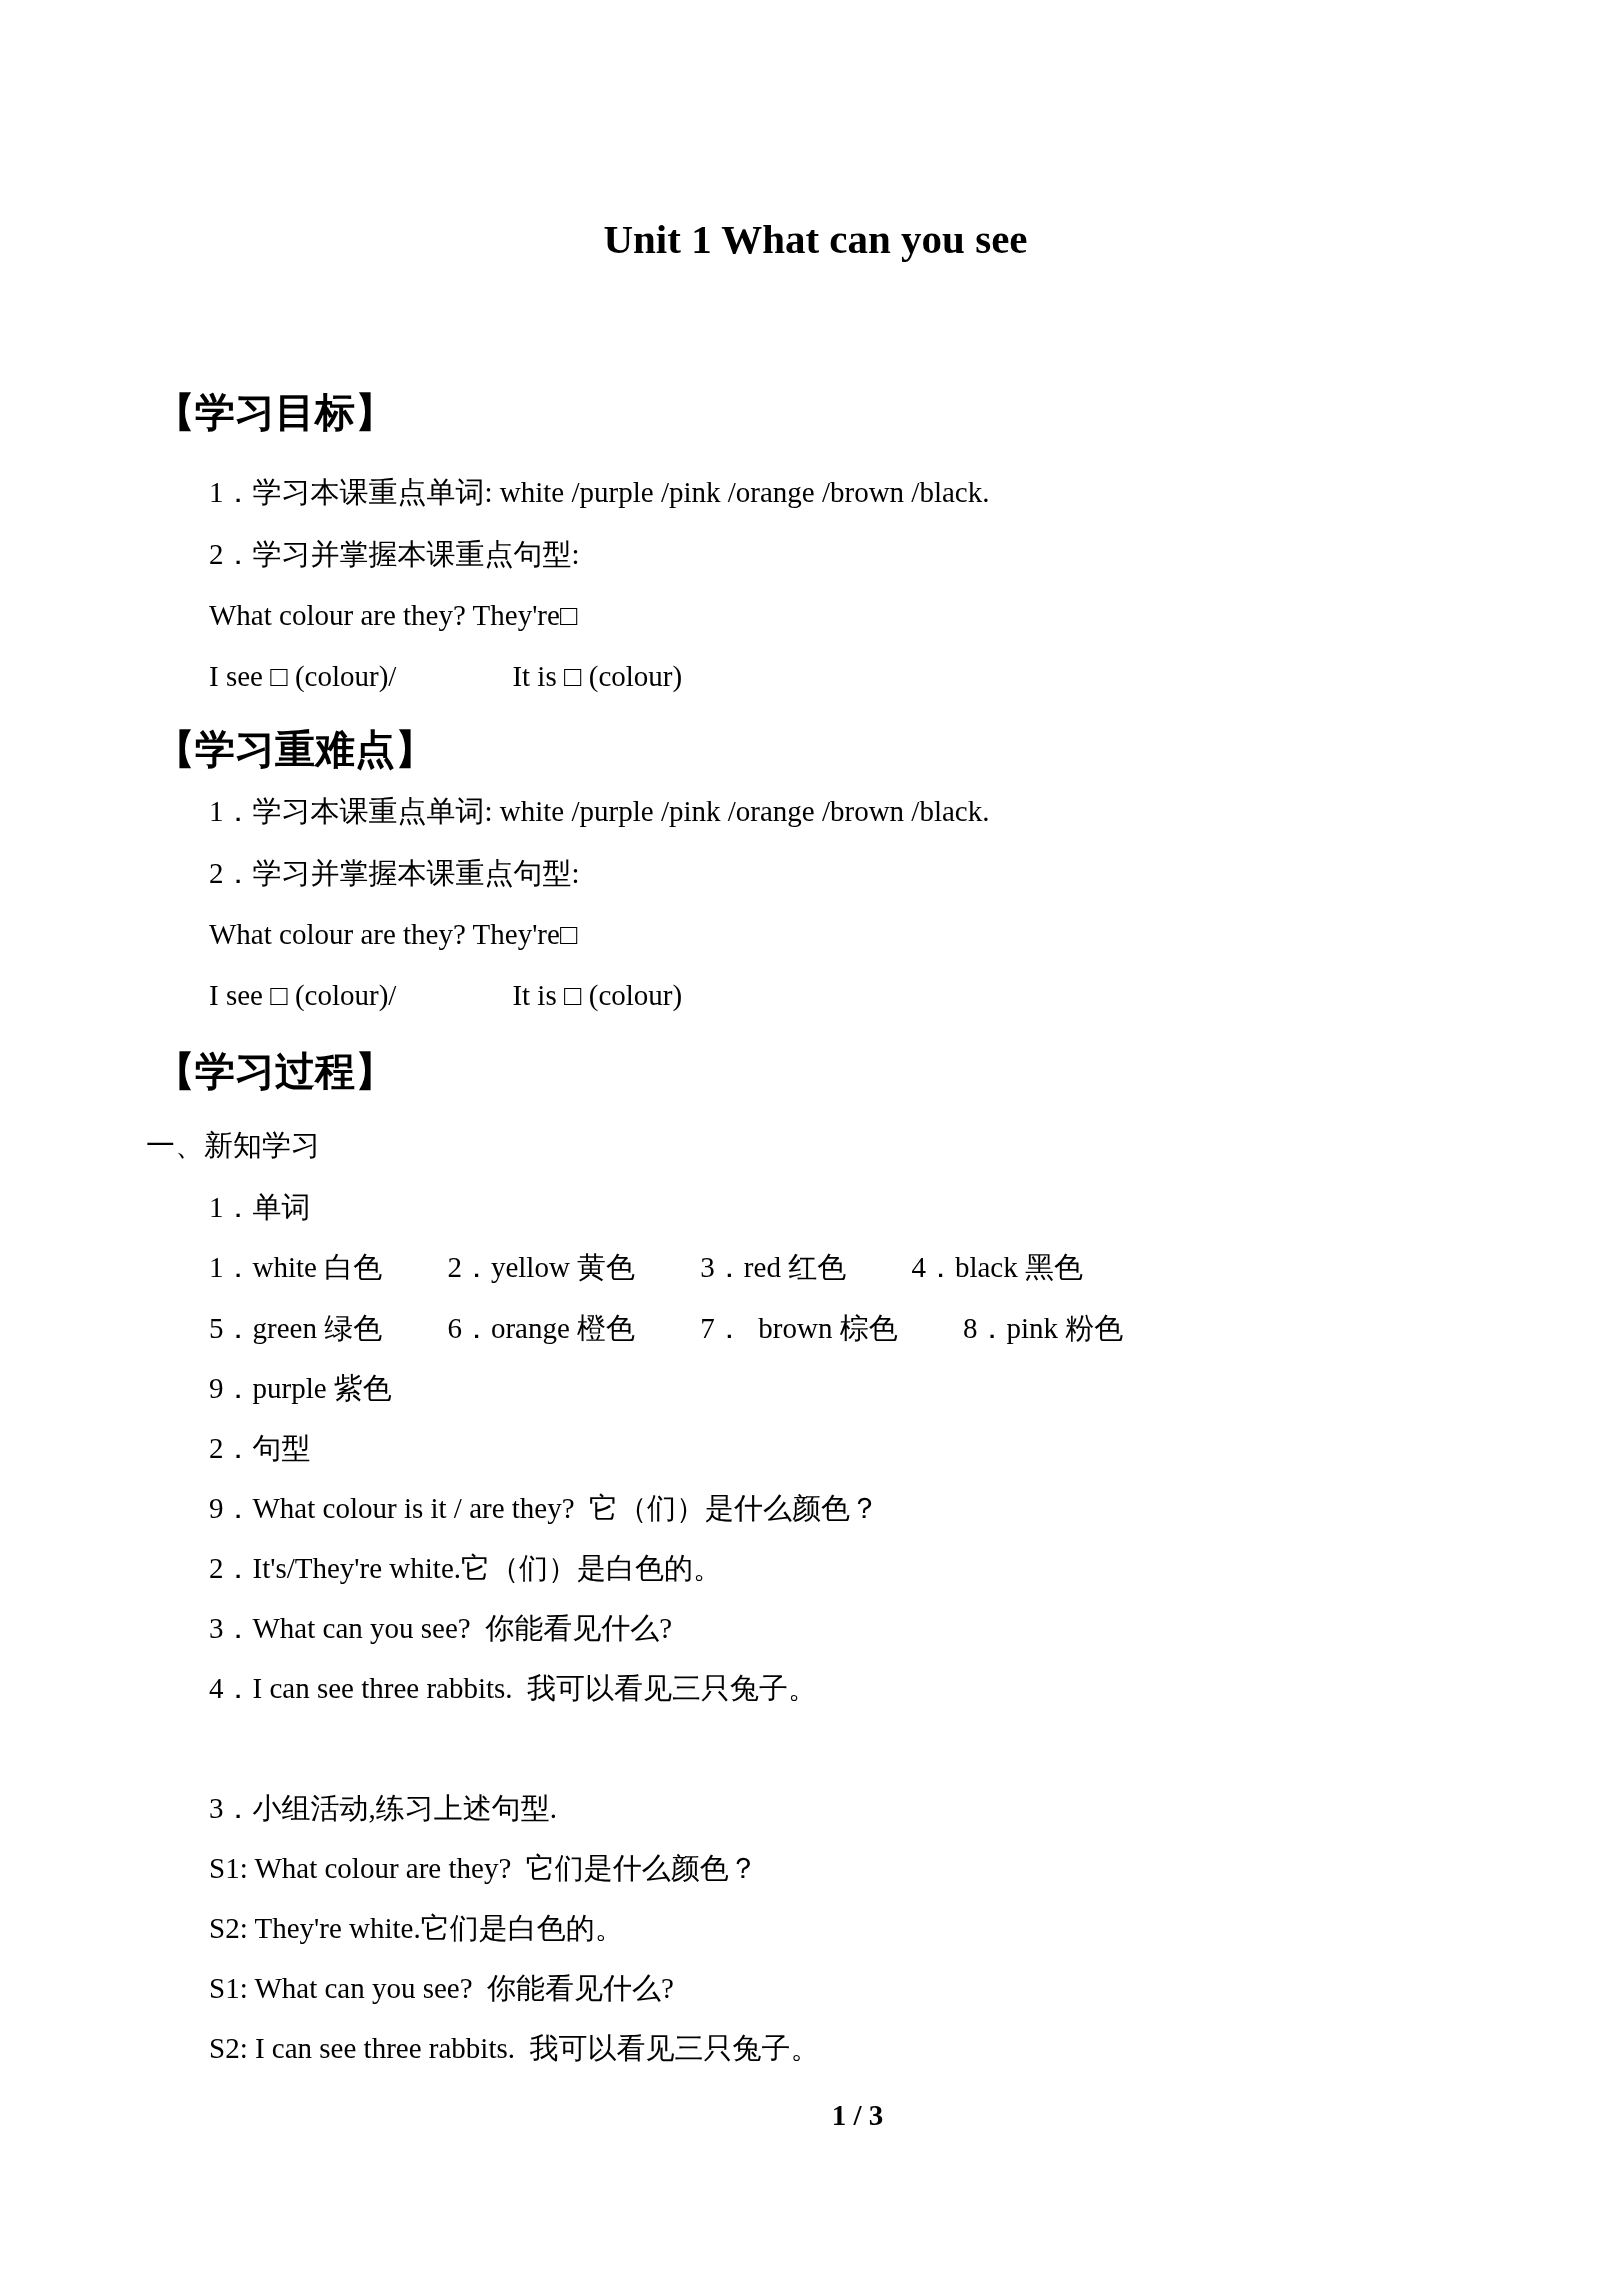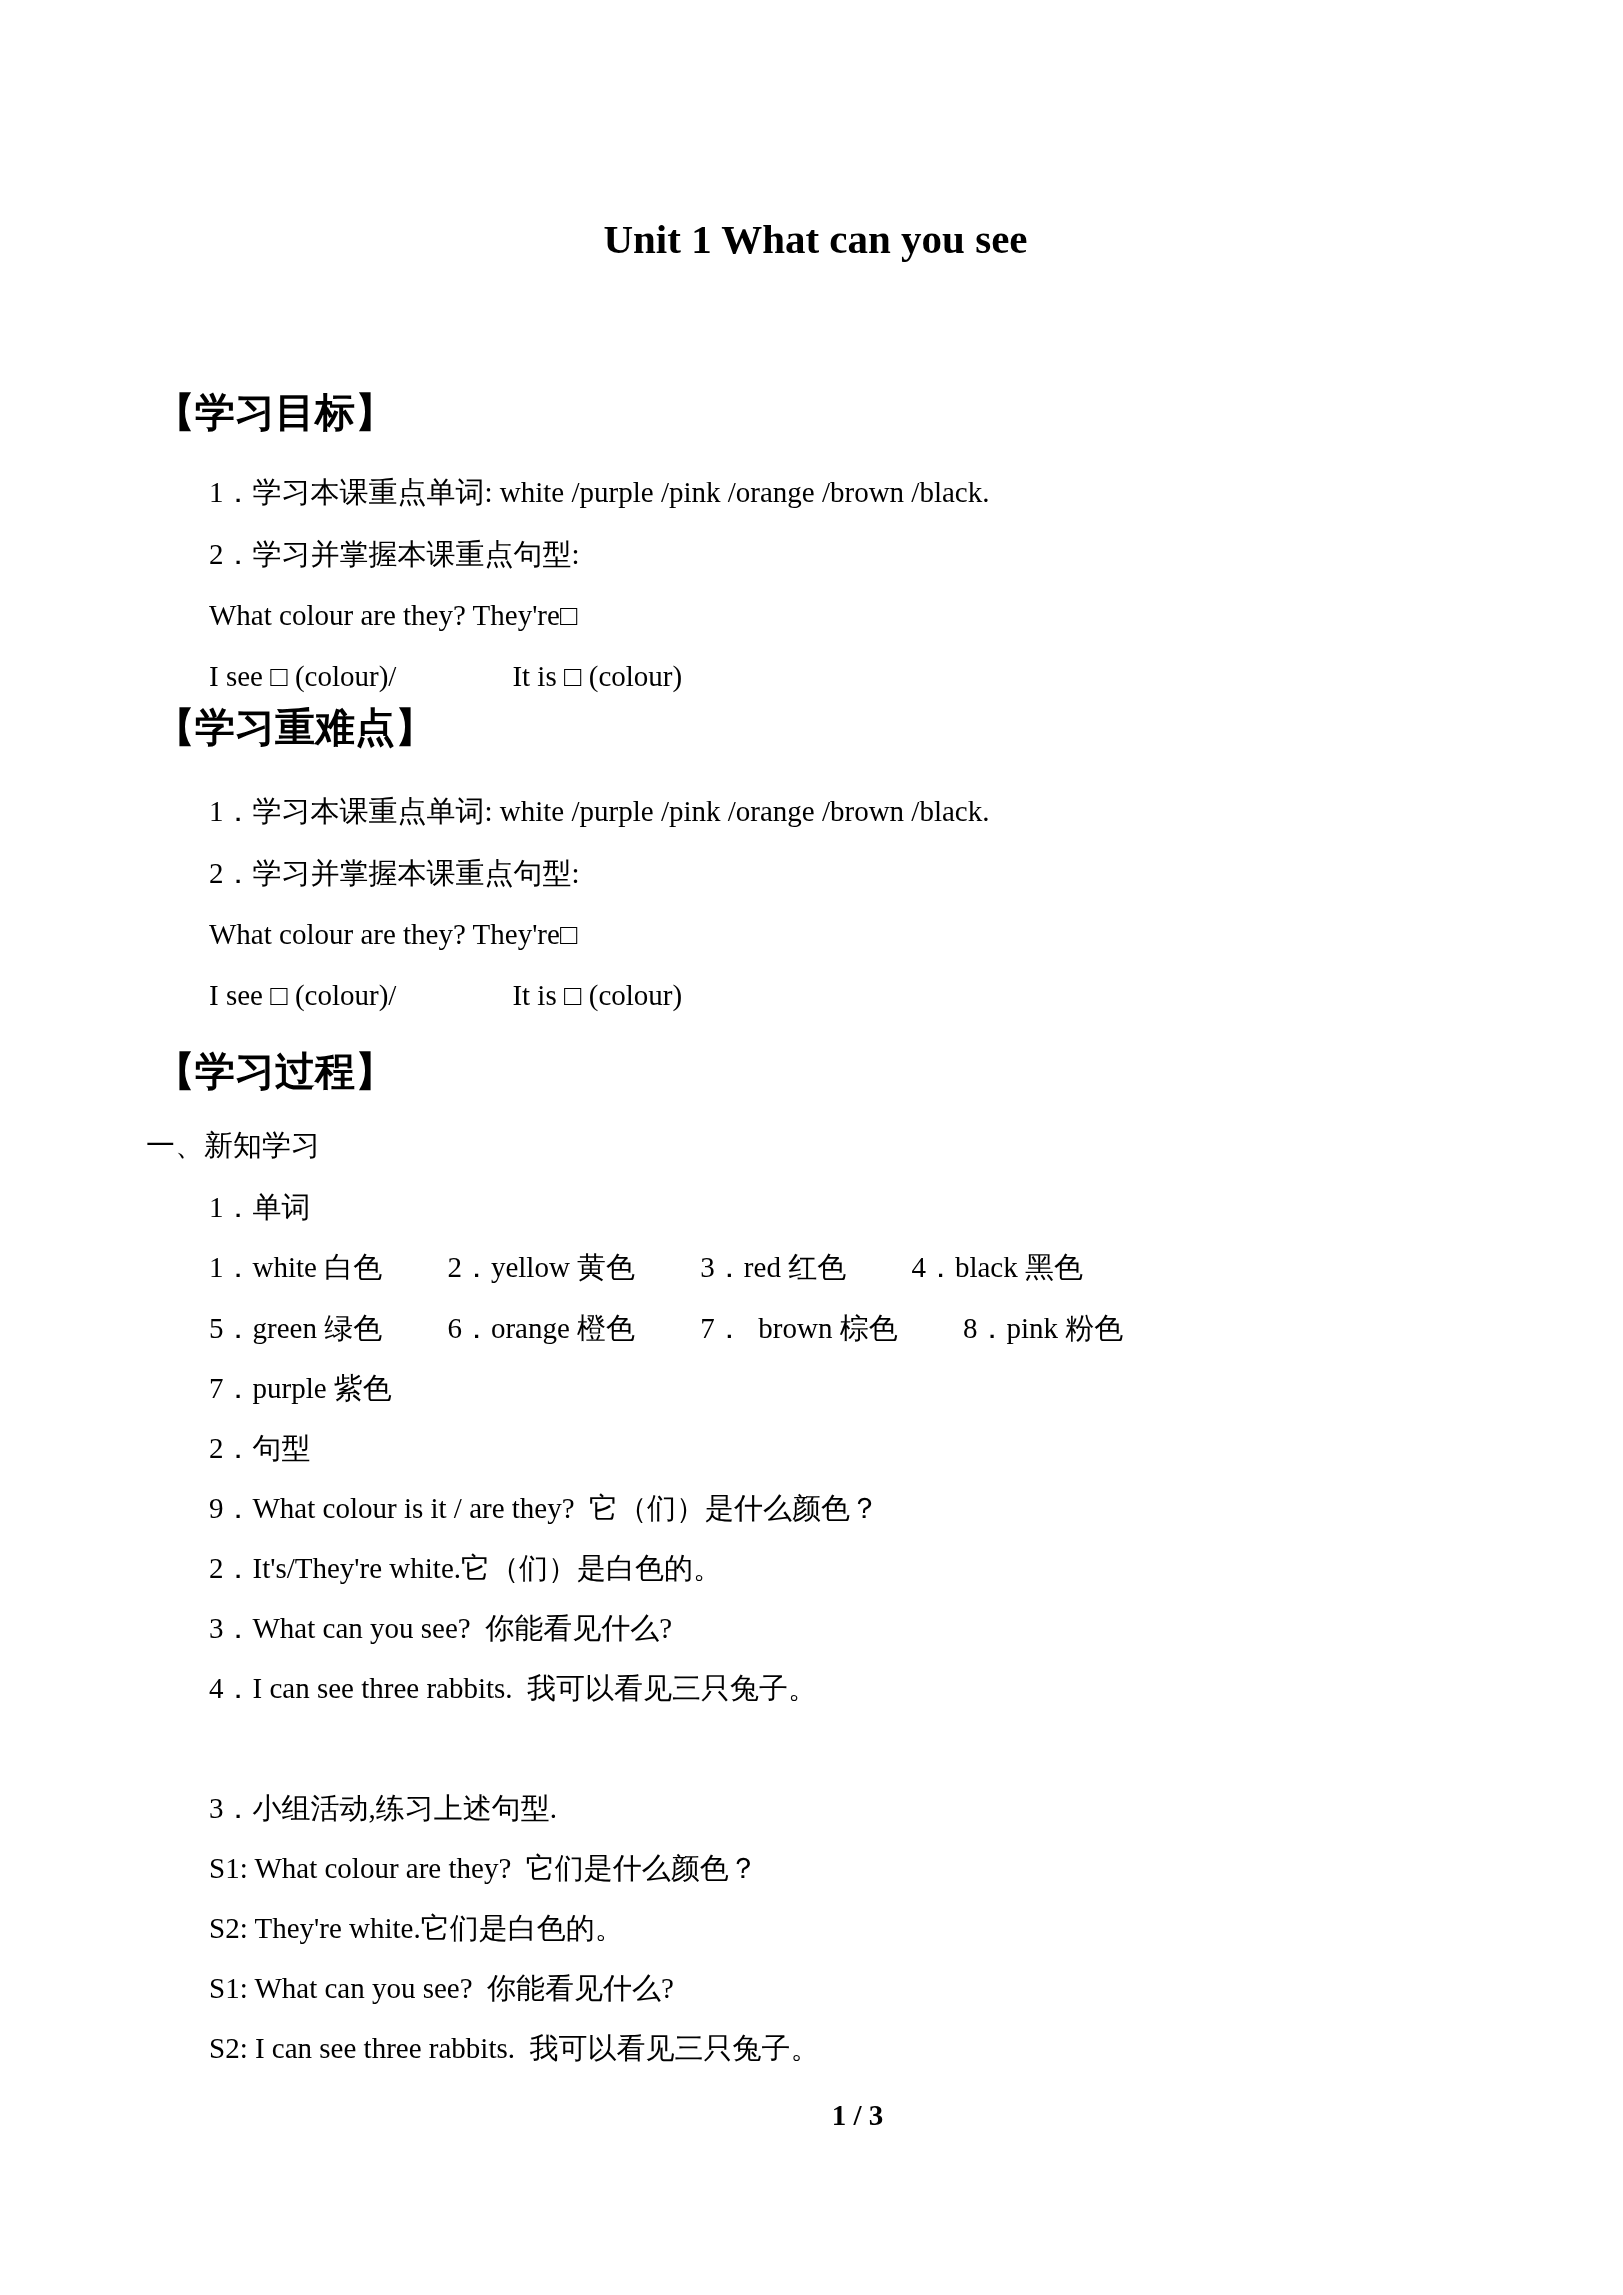--- a/index.html
+++ b/index.html
@@ -69,32 +69,32 @@
 <div class="page">
 
   <h1 class="title">Unit 1 What can you see</h1>
 
   <h2 class="heading" style="top:388px">【学习目标】</h2>
   <p class="line" style="top:473px">1．学习本课重点单词: white /purple /pink /orange /brown /black.</p>
   <p class="line" style="top:535px">2．学习并掌握本课重点句型:</p>
   <p class="line" style="top:596px">What colour are they? They're□</p>
   <p class="line" style="top:657px">I see □ (colour)/                It is □ (colour)</p>
 
-  <h2 class="heading" style="top:703px">【学习重难点】</h2>
+  <h2 class="heading" style="top:725px">【学习重难点】</h2>
   <p class="line" style="top:792px">1．学习本课重点单词: white /purple /pink /orange /brown /black.</p>
   <p class="line" style="top:854px">2．学习并掌握本课重点句型:</p>
   <p class="line" style="top:915px">What colour are they? They're□</p>
   <p class="line" style="top:976px">I see □ (colour)/                It is □ (colour)</p>
 
   <h2 class="heading" style="top:1047px">【学习过程】</h2>
   <p class="line flush" style="top:1126px">一、新知学习</p>
   <p class="line" style="top:1188px">1．单词</p>
   <p class="line" style="top:1248px">1．white 白色         2．yellow 黄色         3．red 红色         4．black 黑色</p>
   <p class="line" style="top:1309px">5．green 绿色         6．orange 橙色         7．  brown 棕色         8．pink 粉色</p>
-  <p class="line" style="top:1369px">7．purple 紫色</p>
+  <p class="line" style="top:1369px">9．purple 紫色</p>
   <p class="line" style="top:1429px">2．句型</p>
   <p class="line" style="top:1489px">9．What colour is it / are they?  它（们）是什么颜色？</p>
   <p class="line" style="top:1549px">2．It's/They're white.它（们）是白色的。</p>
   <p class="line" style="top:1609px">3．What can you see?  你能看见什么?</p>
   <p class="line" style="top:1669px">4．I can see three rabbits.  我可以看见三只兔子。</p>
   <p class="line" style="top:1789px">3．小组活动,练习上述句型.</p>
   <p class="line" style="top:1849px">S1: What colour are they?  它们是什么颜色？</p>
   <p class="line" style="top:1909px">S2: They're white.它们是白色的。</p>
   <p class="line" style="top:1969px">S1: What can you see?  你能看见什么?</p>
   <p class="line" style="top:2029px">S2: I can see three rabbits.  我可以看见三只兔子。</p>

